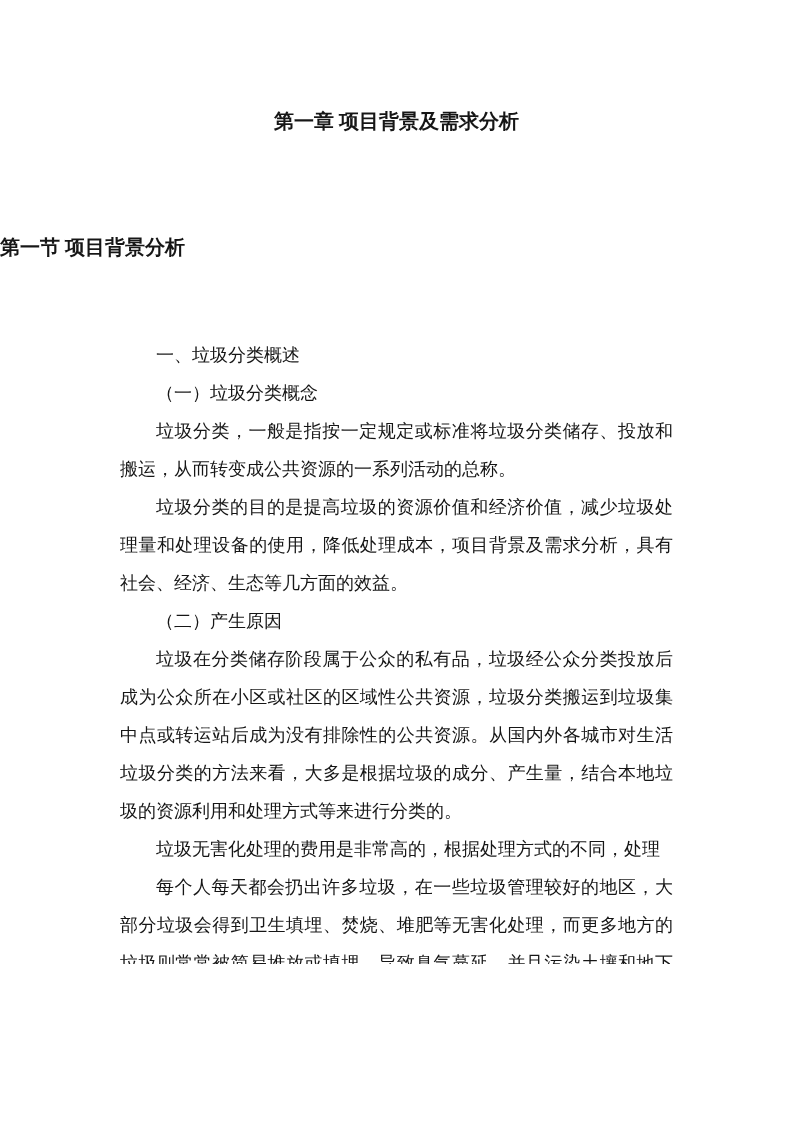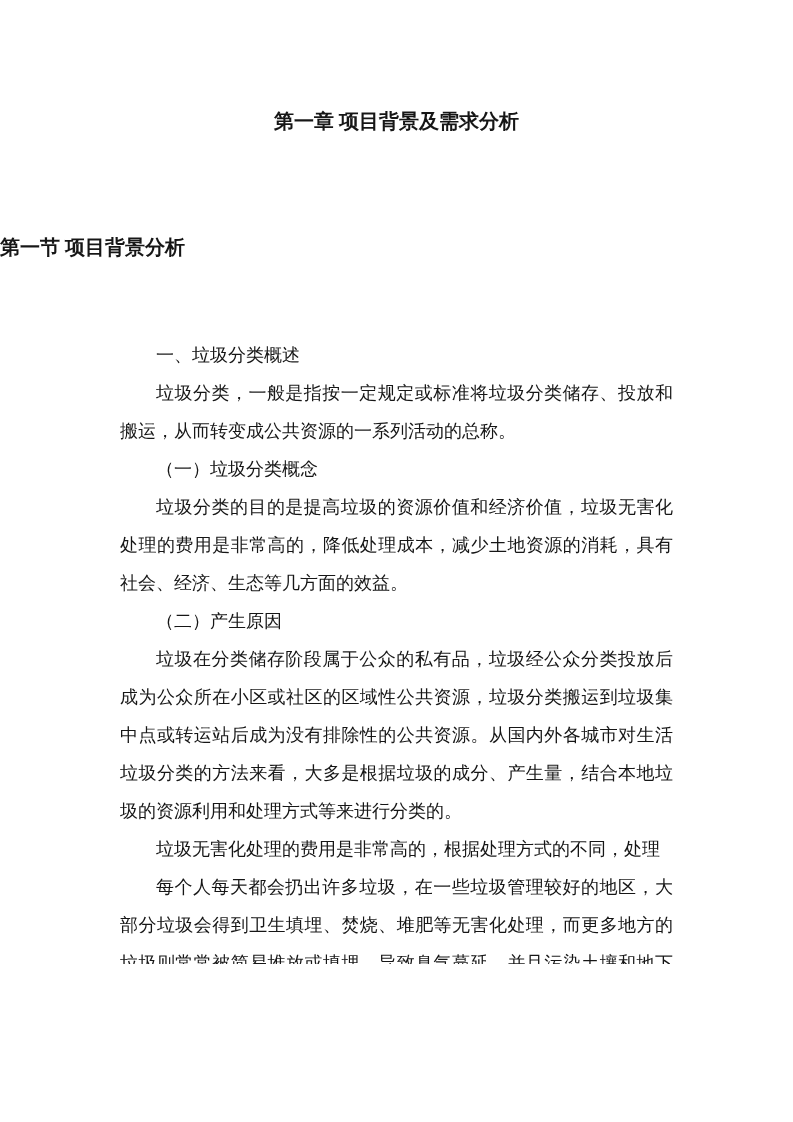--- a/index.html
+++ b/index.html
@@ -62,23 +62,23 @@
 </head>
 <body>
 
 <div class="page">
   <div class="chapter-title">第一章 项目背景及需求分析</div>
 
   <div class="section-title">第一节 项目背景分析</div>
 
   <div class="document-body">
       <div class="para heading">一、垃圾分类概述</div>
+      <div class="para subheading">（一）垃圾分类概念</div>
       <div class="para body">垃圾分类，一般是指按一定规定或标准将垃圾分类储存、投放和搬运，从而转变成公共资源的一系列活动的总称。</div>
-      <div class="para subheading">（一）垃圾分类概念</div>
-      <div class="para body">垃圾分类的目的是提高垃圾的资源价值和经济价值，垃圾无害化处理的费用是非常高的，降低处理成本，减少土地资源的消耗，具有社会、经济、生态等几方面的效益。</div>
+      <div class="para body">垃圾分类的目的是提高垃圾的资源价值和经济价值，减少垃圾处理量和处理设备的使用，降低处理成本，项目背景及需求分析，具有社会、经济、生态等几方面的效益。</div>
       <div class="para subheading">（二）产生原因</div>
       <div class="para body">垃圾在分类储存阶段属于公众的私有品，垃圾经公众分类投放后成为公众所在小区或社区的区域性公共资源，垃圾分类搬运到垃圾集中点或转运站后成为没有排除性的公共资源。从国内外各城市对生活垃圾分类的方法来看，大多是根据垃圾的成分、产生量，结合本地垃圾的资源利用和处理方式等来进行分类的。</div>
       <div class="para body">垃圾无害化处理的费用是非常高的，根据处理方式的不同，处理</div>
       <div class="para body">每个人每天都会扔出许多垃圾，在一些垃圾管理较好的地区，大部分垃圾会得到卫生填埋、焚烧、堆肥等无害化处理，而更多地方的垃圾则常常被简易堆放或填埋，导致臭气蔓延，并且污染土壤和地下水。</div>
     </div>
 
   <div class="page-number">10</div>
 </div>
 
 </body></html>

